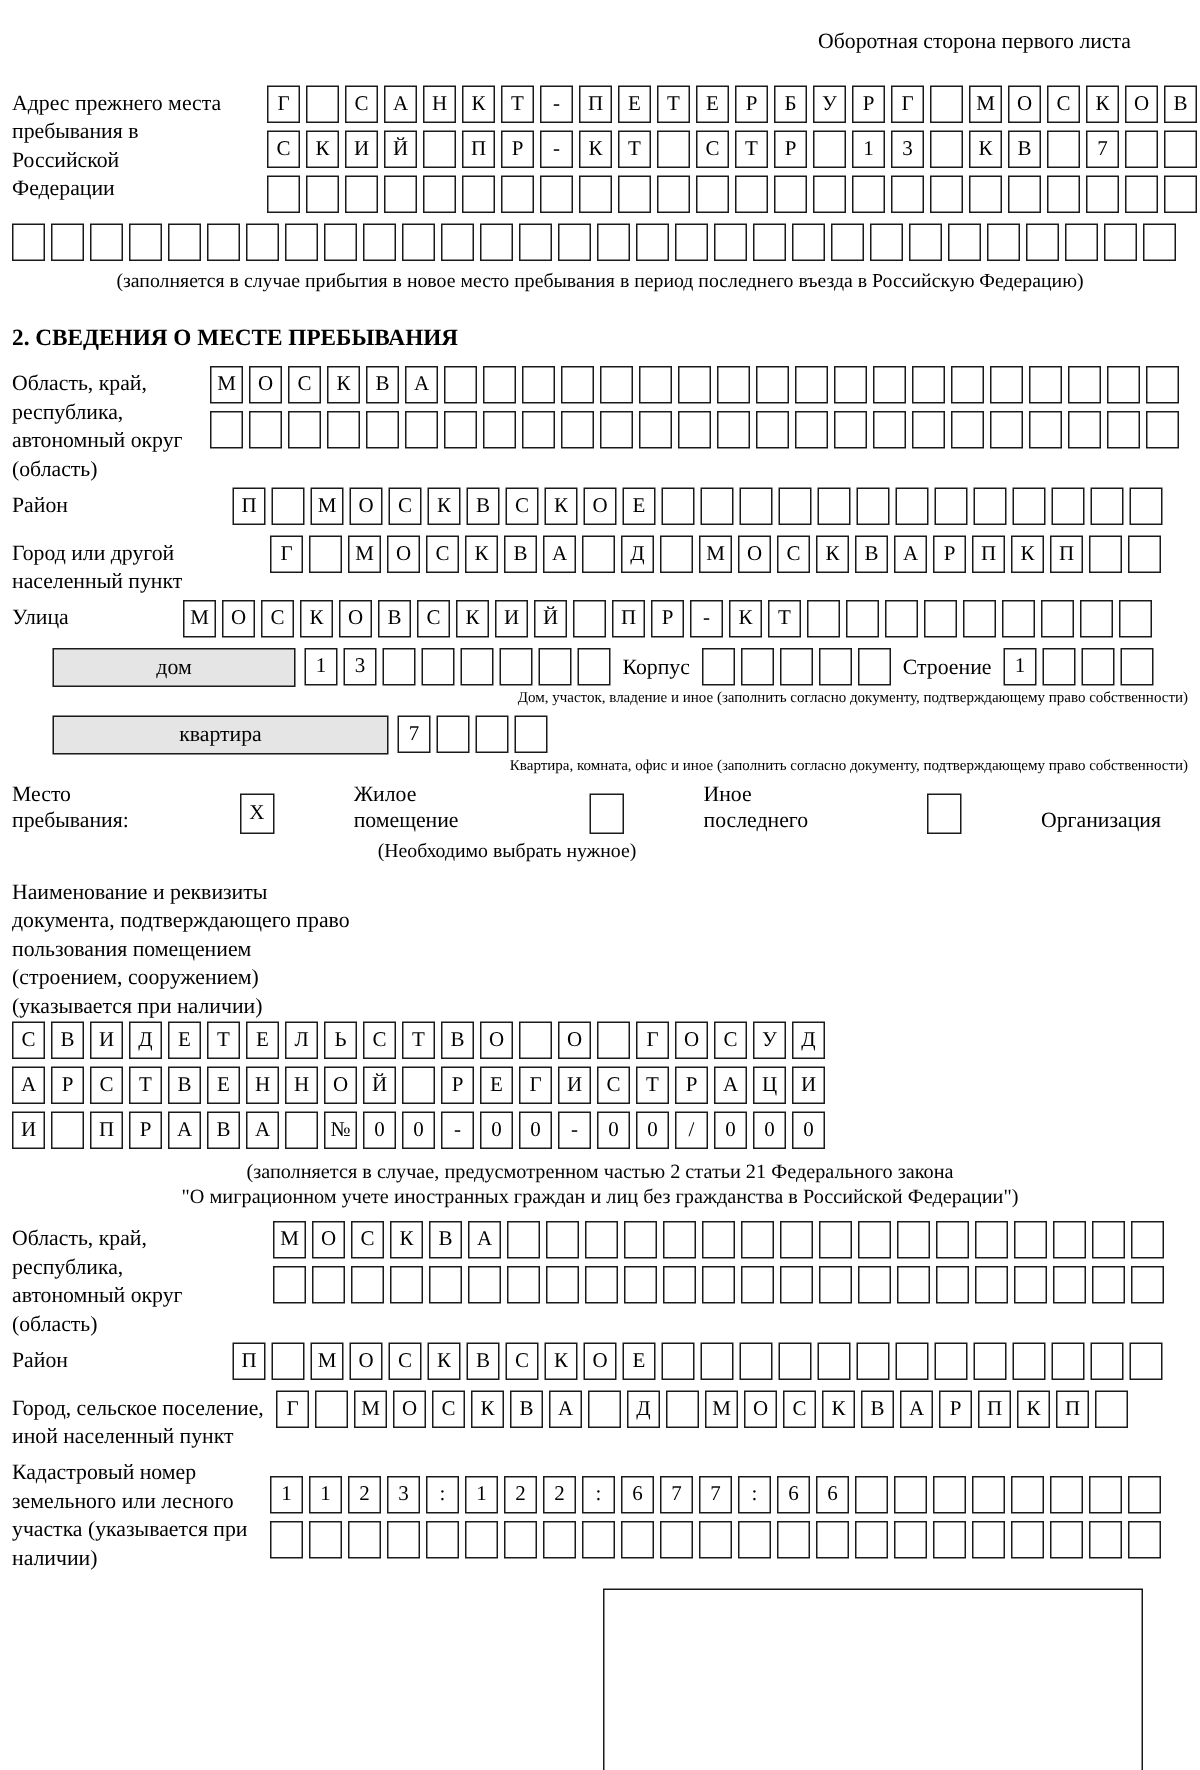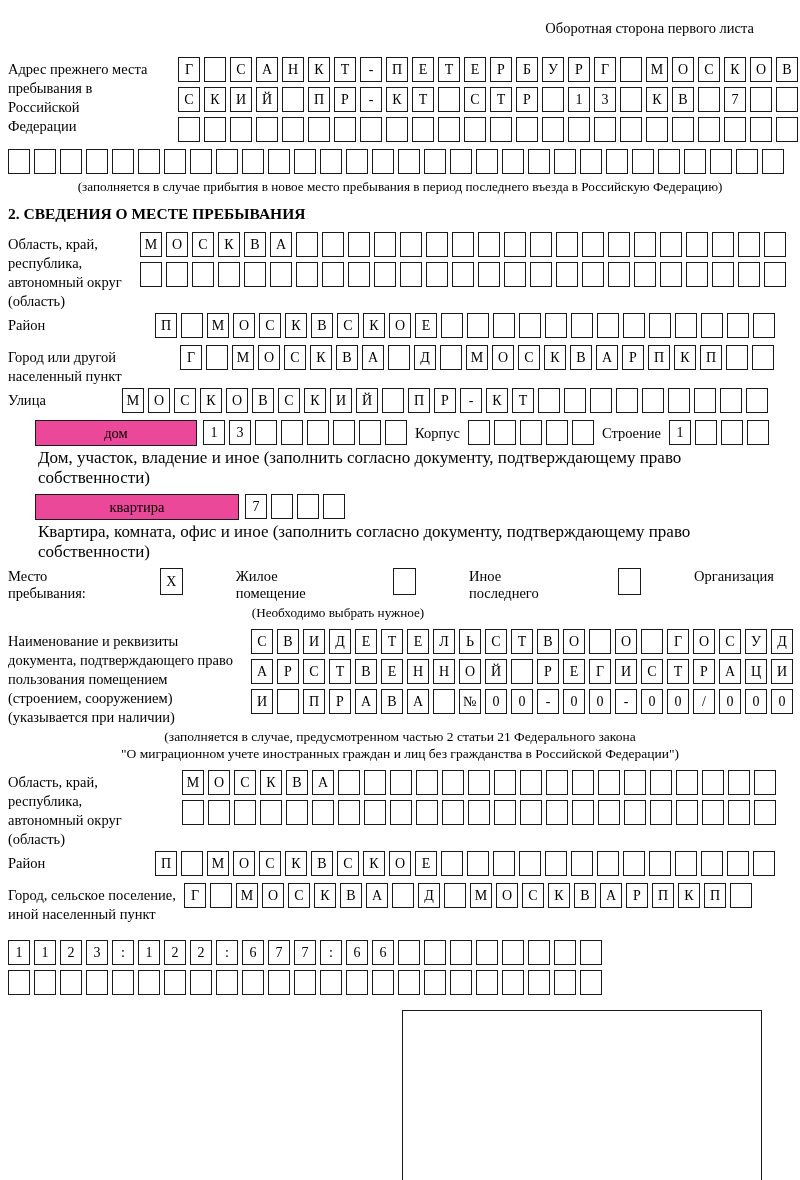--- a/index.html
+++ b/index.html
@@ -41,33 +41,33 @@
   .cell{
     box-sizing:border-box;
     flex:0 0 auto;
     width:22px;height:25px;
     border:1.7px solid #1a1a1a;
     margin-right:4px;
     display:inline-flex;align-items:center;justify-content:center;
     font-size:14px;
     background:#fff;
   }
-  .caption{font-size:13.2px;text-align:center;margin:2px 0 10px 0;}
-  .caption-left{font-size:17px;text-align:left;margin:1px 0 6px 30px;}
+  .caption{font-size:13.2px;text-align:center;margin:2px 0 22px 0;}
+  .caption-left{font-size:10px;text-align:right;margin:1px 0 6px 30px;}
   .heading{font-weight:bold;text-align:left;font-size:15.5px;margin:4px 0 9px 0;}
   .domrow{display:flex;align-items:flex-start;margin:2px 0 2px 27px;}
   .widebox{
     box-sizing:border-box;height:26px;border:1.7px solid #1a1a1a;
     display:flex;align-items:center;justify-content:center;
-    font-size:14.5px;margin-right:6px;flex:0 0 auto;background:#ec4899;
+    font-size:14.5px;margin-right:6px;flex:0 0 auto;background:#e5e5e5;
   }
   .wb-dom{width:162px;}
-  .wb-kv{width:204px;text-align:right;}
+  .wb-kv{width:224px;text-align:right;}
   .inline-label{font-size:14.5px;line-height:26px;margin:0 8px 0 4px;flex:0 0 auto;}
-  .mestorow{display:flex;align-items:flex-start;margin:6px 0 2px 0;font-size:14.5px;gap:44px;}
+  .mestorow{display:flex;align-items:flex-end;margin:6px 0 2px 0;font-size:14.5px;gap:44px;}
   .mlabel{margin-right:8px;}
   .checkbox{
     box-sizing:border-box;width:23px;height:27px;border:1.7px solid #1a1a1a;
     display:inline-flex;align-items:center;justify-content:center;
     font-size:14px;flex:0 0 auto;background:#fff;
   }
   .mopt{margin:0 18px 0 9px;}
   .mcaption{width:660px;margin:3px 0 8px 0;}
   .fact-cap{font-size:13.5px;text-align:center;margin:1px 0;}
   .offset-rows{margin-top:14px;}
@@ -398,21 +398,21 @@
     <span class="mlabel">Место пребывания:</span>
     <span class="checkbox">X</span>
     <span class="mopt">Жилое помещение</span>
     <span class="checkbox"></span>
     <span class="mopt">Иное последнего</span>
     <span class="checkbox"></span>
     <span class="mopt">Организация</span>
   </div>
   <div class="caption mcaption">(Необходимо выбрать нужное)</div>
 
-  <div class="frow" style="margin-top:4px;">
+  <div class="frow" style="margin-top:4px;flex-direction:column;">
     <div class="flabel w-doc">Наименование и реквизиты документа, подтверждающего право пользования помещением (строением, сооружением) (указывается при наличии)</div>
     <div class="rows">
       <div class="cells cellrow">
           <span class="cell">С</span>
           <span class="cell">В</span>
           <span class="cell">И</span>
           <span class="cell">Д</span>
           <span class="cell">Е</span>
           <span class="cell">Т</span>
           <span class="cell">Е</span>
@@ -591,20 +591,21 @@
         <span class="cell">А</span>
         <span class="cell">Р</span>
         <span class="cell">П</span>
         <span class="cell">К</span>
         <span class="cell">П</span>
         <span class="cell"></span>
       </div>
   </div>
 
   <div class="frow">
+    <div class="flabel w-kad">Кадастровый номер земельного или лесного участка (указывается при наличии)</div>
     <div class="rows offset-rows">
       <div class="cells cellrow">
           <span class="cell">1</span>
           <span class="cell">1</span>
           <span class="cell">2</span>
           <span class="cell">3</span>
           <span class="cell">:</span>
           <span class="cell">1</span>
           <span class="cell">2</span>
           <span class="cell">2</span>

